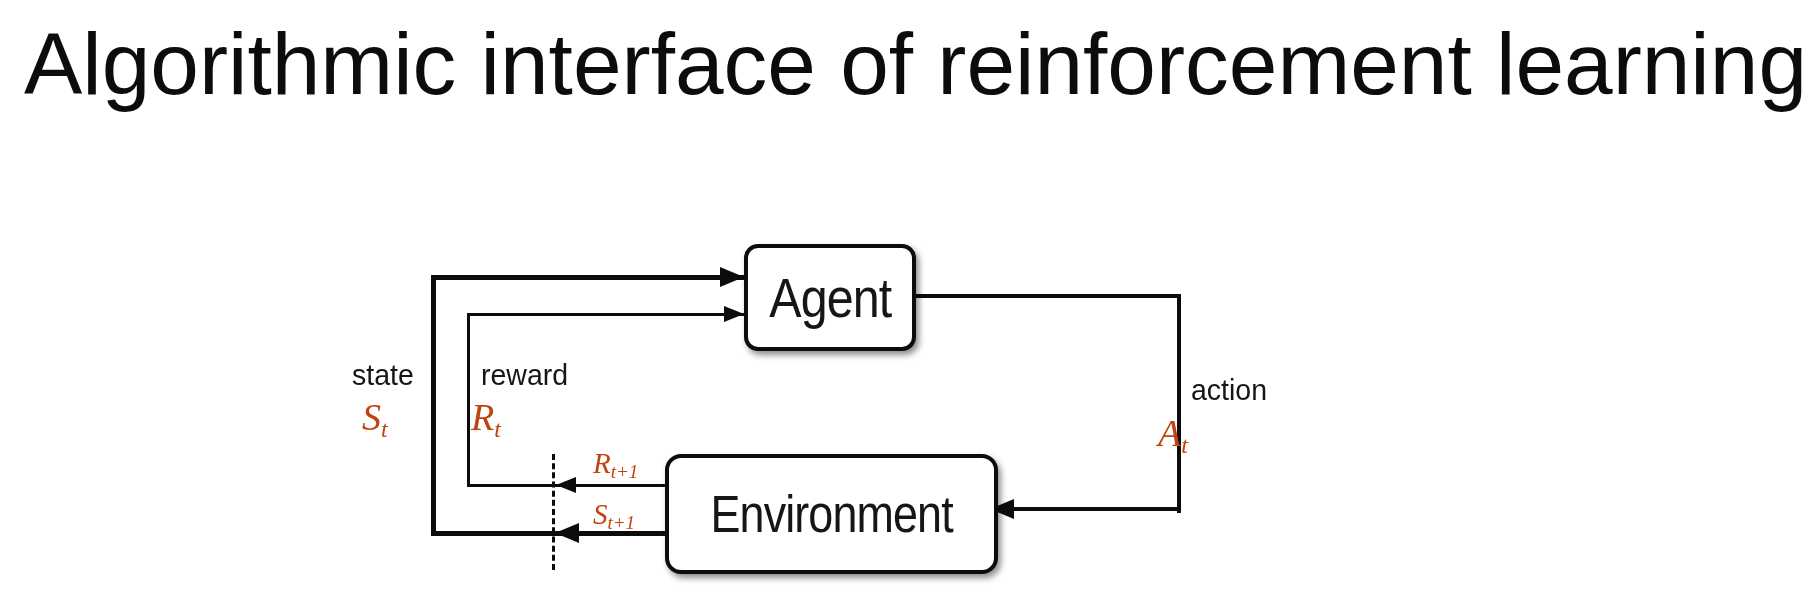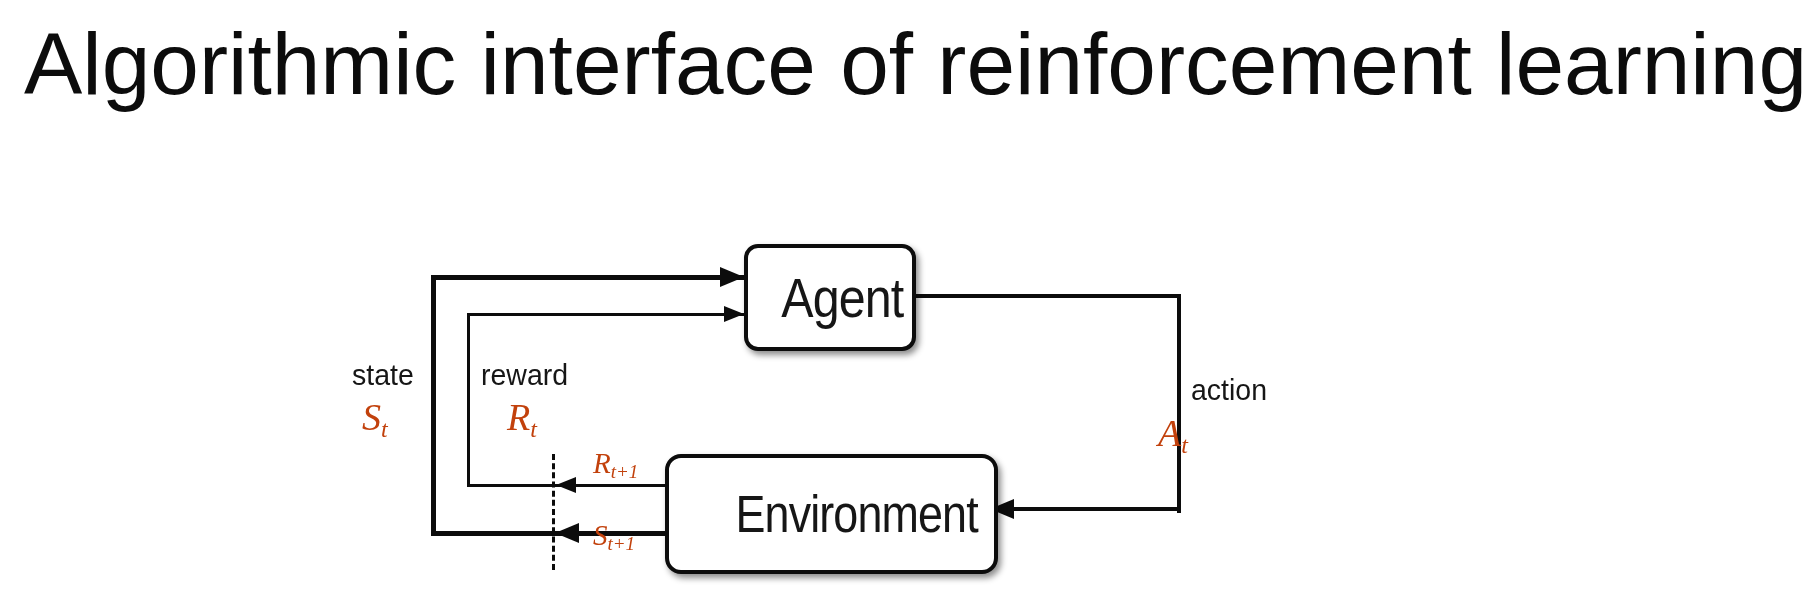--- a/index.html
+++ b/index.html
@@ -17,21 +17,21 @@
   .ln{position:absolute;background:#0c0c0c;z-index:1;}
   .tri{position:absolute;width:0;height:0;z-index:2;}
   .tri-r-big{border-top:10px solid transparent;border-bottom:10px solid transparent;border-left:24px solid #0c0c0c;}
   .tri-r-sm {border-top:8px solid transparent;border-bottom:8px solid transparent;border-left:20px solid #0c0c0c;}
   .tri-l-big{border-top:10px solid transparent;border-bottom:10px solid transparent;border-right:24px solid #0c0c0c;}
   .tri-l-sm {border-top:8px solid transparent;border-bottom:8px solid transparent;border-right:20px solid #0c0c0c;}
   .dashed-v{position:absolute;width:0;border-left:3px dashed #0c0c0c;z-index:1;}
   
   .node{
     position:absolute;background:#ffffff;border:4px solid #0c0c0c;
-    display:flex;align-items:center;justify-content:flex-end;
+    display:flex;align-items:center;justify-content:center;
     box-shadow:3px 4px 6px rgba(0,0,0,0.45);z-index:3;
   }
   .node .node-label{
     font-family:"Liberation Sans",sans-serif;color:#161616;
     letter-spacing:-1px;transform:scaleX(0.88);white-space:nowrap;
   }
   .agent-box{left:744px;top:244px;width:164px;height:99px;border-radius:14px;}
   .agent-box .node-label{font-size:55px;}
   .env-box{left:665px;top:454px;width:325px;height:112px;border-radius:16px;}
   .env-box .node-label{font-size:51px;}
@@ -83,20 +83,20 @@
     </div>
     <div class="node env-box">
       <span class="node-label">Environment</span>
     </div>
 
     <div class="word" style="left:352px;top:359px;">state</div>
     <div class="word" style="left:481px;top:359px;">reward</div>
     <div class="word" style="left:1191px;top:374px;">action</div>
 
     <div class="sym" style="left:362px;top:398px;"><span>S</span><sub>t</sub></div>
-    <div class="sym" style="left:507px;top:398px;"><span>R</span><sub>t</sub></div>
+    <div class="sym" style="left:471px;top:398px;"><span>R</span><sub>t</sub></div>
     <div class="sym" style="left:1158px;top:414px;"><span>A</span><sub>t</sub></div>
 
     <div class="sym sym-small" style="left:593px;top:449px;"><span>R</span><sub>t+1</sub></div>
-    <div class="sym sym-small" style="left:593px;top:521px;"><span>S</span><sub>t+1</sub></div>
+    <div class="sym sym-small" style="left:593px;top:500px;"><span>S</span><sub>t+1</sub></div>
 
   </div>
 </div>
 
 </body></html>

